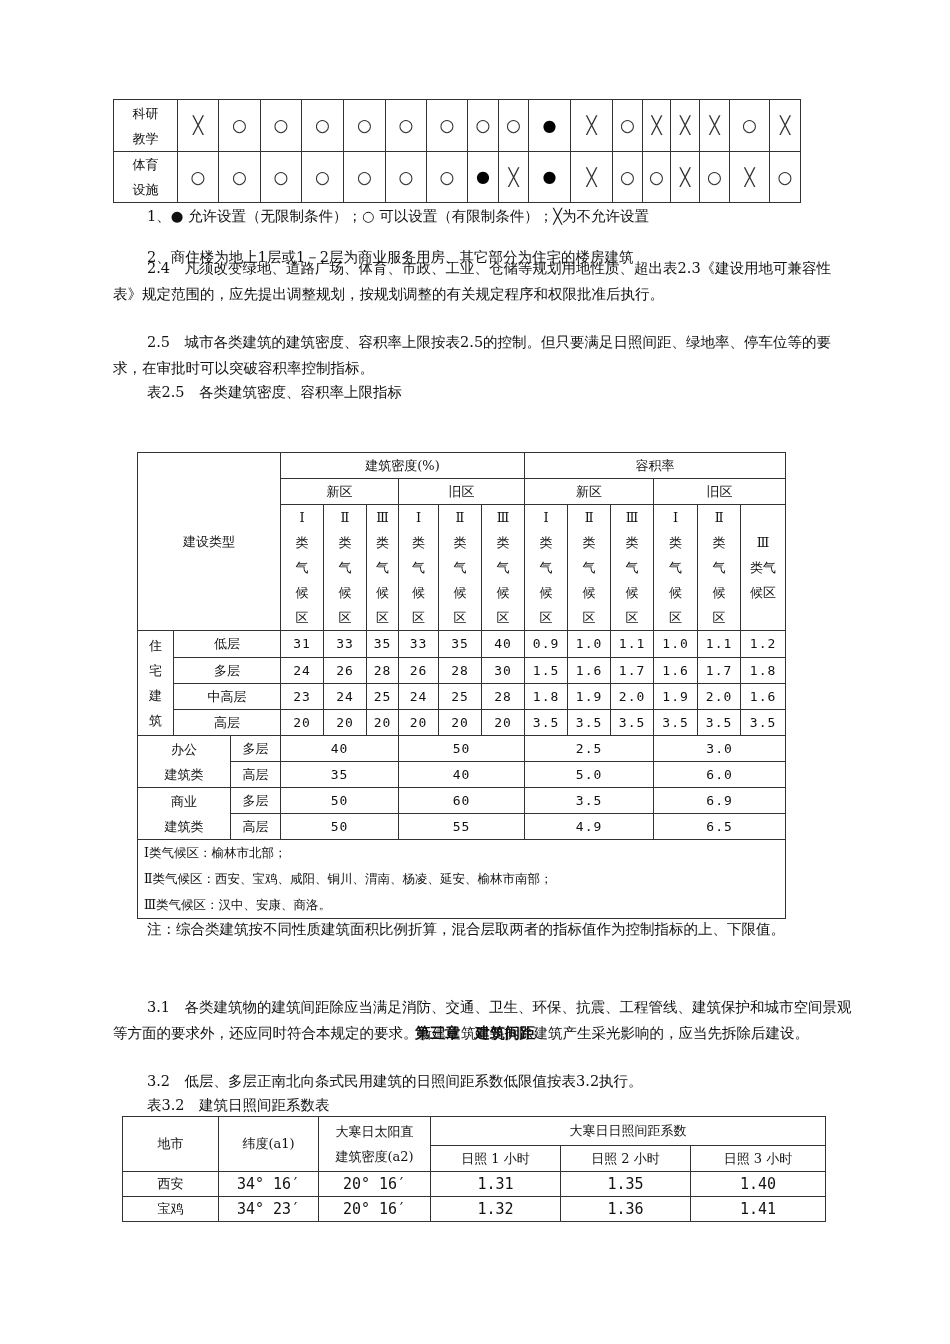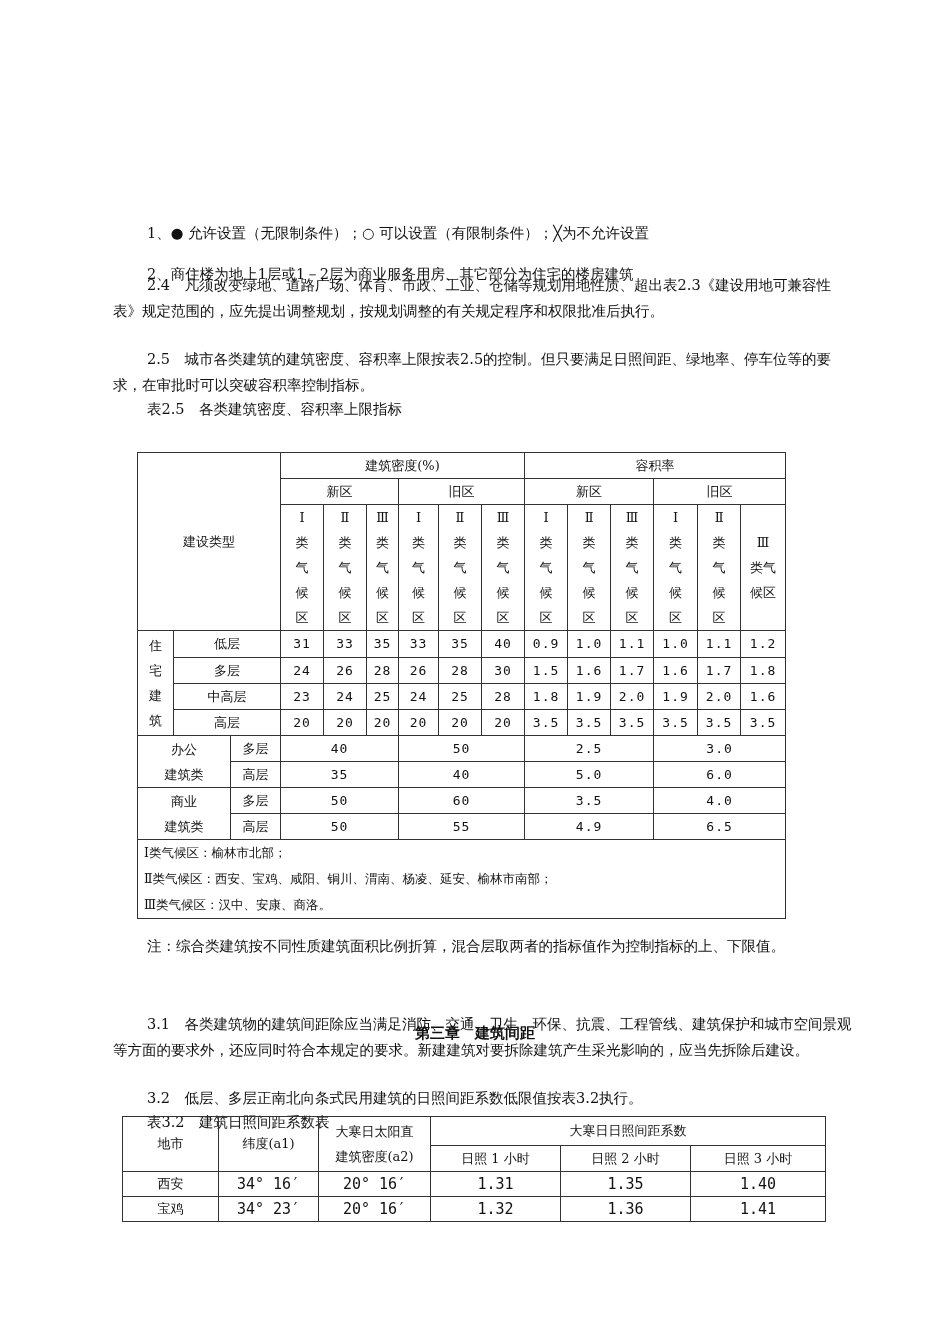--- a/index.html
+++ b/index.html
@@ -3,21 +3,21 @@
 <meta charset="utf-8">
 <style>
   html, body { margin: 0; padding: 0; background: #ffffff; }
   body { width: 950px; height: 1344px; position: relative; overflow: hidden;
          font-family: "DejaVu Serif", "Liberation Serif", serif; color: #111; }
   table { border-collapse: collapse; position: absolute; table-layout: fixed; }
   td { border: 1px solid #333; text-align: center; vertical-align: middle; padding: 0;
        font-size: 13px; line-height: 1.2; }
   .sym { font-size: 17px; color: #333; font-family: "DejaVu Sans", sans-serif; }
   .sym.dot { color: #000; font-size: 16px; }
-  .p { position: absolute; left: 113px; width: 740px; font-size: 14.5px; line-height: 26px; margin-top: 17px; }
+  .p { position: absolute; left: 113px; width: 740px; font-size: 14.5px; line-height: 26px; }
   .indent { text-indent: 34px; }
   .vert { line-height: 25px; }
   .t25 td { font-size: 13px; }
   .t25 .num { font-family: "DejaVu Sans Mono", "Liberation Mono", monospace; font-size: 13px; letter-spacing: 1px; }
   .t25 .note { text-align: left; padding-left: 6px; font-size: 12.5px; line-height: 26px; border-top: 1px solid #333; }
   .heading { position: absolute; left: 0; width: 950px; text-align: center; font-weight: bold; font-size: 15px;
              font-family: "DejaVu Sans", sans-serif; }
   .t32 td { font-size: 13px; }
   .t32 .num { font-family: "DejaVu Sans Mono", "Liberation Mono", monospace; font-size: 15px; }
 </style>
@@ -39,20 +39,66 @@
     <col style="width:42px">
       <col style="width:42px">
       <col style="width:30px">
       <col style="width:28px">
       <col style="width:29px">
     <col style="width:30px">
       <col style="width:40px">
       <col style="width:31px">
   </colgroup>
   <tbody>
+      <tr style="height:52px">
+    <td class="vert">
+      <span>科研</span><br>
+      <span>教学</span>
+    </td>
+    <td class="sym">╳</td>
+    <td class="sym">○</td>
+    <td class="sym">○</td>
+    <td class="sym">○</td>
+    <td class="sym">○</td>
+    <td class="sym">○</td>
+    <td class="sym">○</td>
+    <td class="sym">○</td>
+    <td class="sym">○</td>
+    <td class="sym dot">●</td>
+    <td class="sym">╳</td>
+    <td class="sym">○</td>
+    <td class="sym">╳</td>
+    <td class="sym">╳</td>
+    <td class="sym">╳</td>
+    <td class="sym">○</td>
+    <td class="sym">╳</td>
+  </tr>
+  <tr style="height:51px">
+    <td class="vert">
+      <span>体育</span><br>
+      <span>设施</span>
+    </td>
+    <td class="sym">○</td>
+    <td class="sym">○</td>
+    <td class="sym">○</td>
+    <td class="sym">○</td>
+    <td class="sym">○</td>
+    <td class="sym">○</td>
+    <td class="sym">○</td>
+    <td class="sym dot">●</td>
+    <td class="sym">╳</td>
+    <td class="sym dot">●</td>
+    <td class="sym">╳</td>
+    <td class="sym">○</td>
+    <td class="sym">○</td>
+    <td class="sym">╳</td>
+    <td class="sym">○</td>
+    <td class="sym">╳</td>
+    <td class="sym">○</td>
+  </tr>
 </tbody>
   </table>
 
 <div class="p indent" style="top:203px;">1、●  允许设置（无限制条件）；○  可以设置（有限制条件）；╳为不允许设置</div>
 <div class="p indent" style="top:244px;">2、商住楼为地上1层或1－2层为商业服务用房、其它部分为住宅的楼房建筑</div>
 <div class="p indent" style="top:255px;">2.4　凡须改变绿地、道路广场、体育、市政、工业、仓储等规划用地性质、超出表2.3《建设用地可兼容性表》规定范围的，应先提出调整规划，按规划调整的有关规定程序和权限批准后执行。</div>
 <div class="p indent" style="top:329px;">2.5　城市各类建筑的建筑密度、容积率上限按表2.5的控制。但只要满足日照间距、绿地率、停车位等的要求，在审批时可以突破容积率控制指标。</div>
 <div class="p indent" style="top:379px;">表2.5　各类建筑密度、容积率上限指标</div>
 
 <table class="t25" style="left:137px; top:452px; width:648px;">
@@ -184,21 +230,21 @@
 
   <tr style="height:26px">
     <td colspan="2" rowspan="2" class="vert">
       <span>商业</span><br>
       <span>建筑类</span>
     </td>
     <td>多层</td>
     <td colspan="3" class="num">50</td>
     <td colspan="3" class="num">60</td>
     <td colspan="3" class="num">3.5</td>
-    <td colspan="3" class="num">4.0</td>
+    <td colspan="3" class="num">6.9</td>
   </tr>
   <tr style="height:26px">
     <td>高层</td>
     <td colspan="3" class="num">50</td>
     <td colspan="3" class="num">55</td>
     <td colspan="3" class="num">4.9</td>
     <td colspan="3" class="num">6.5</td>
   </tr>
 
   <tr style="height:78px">

